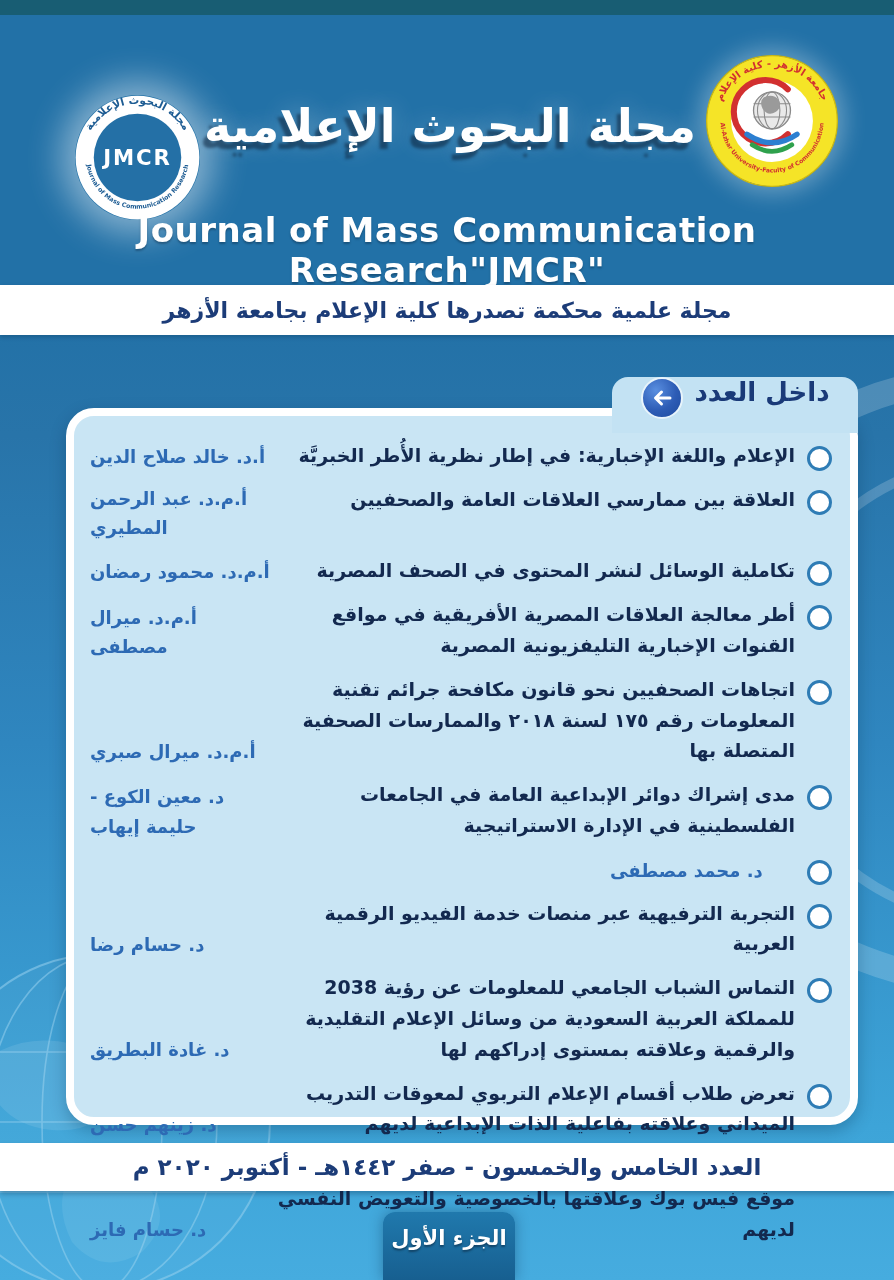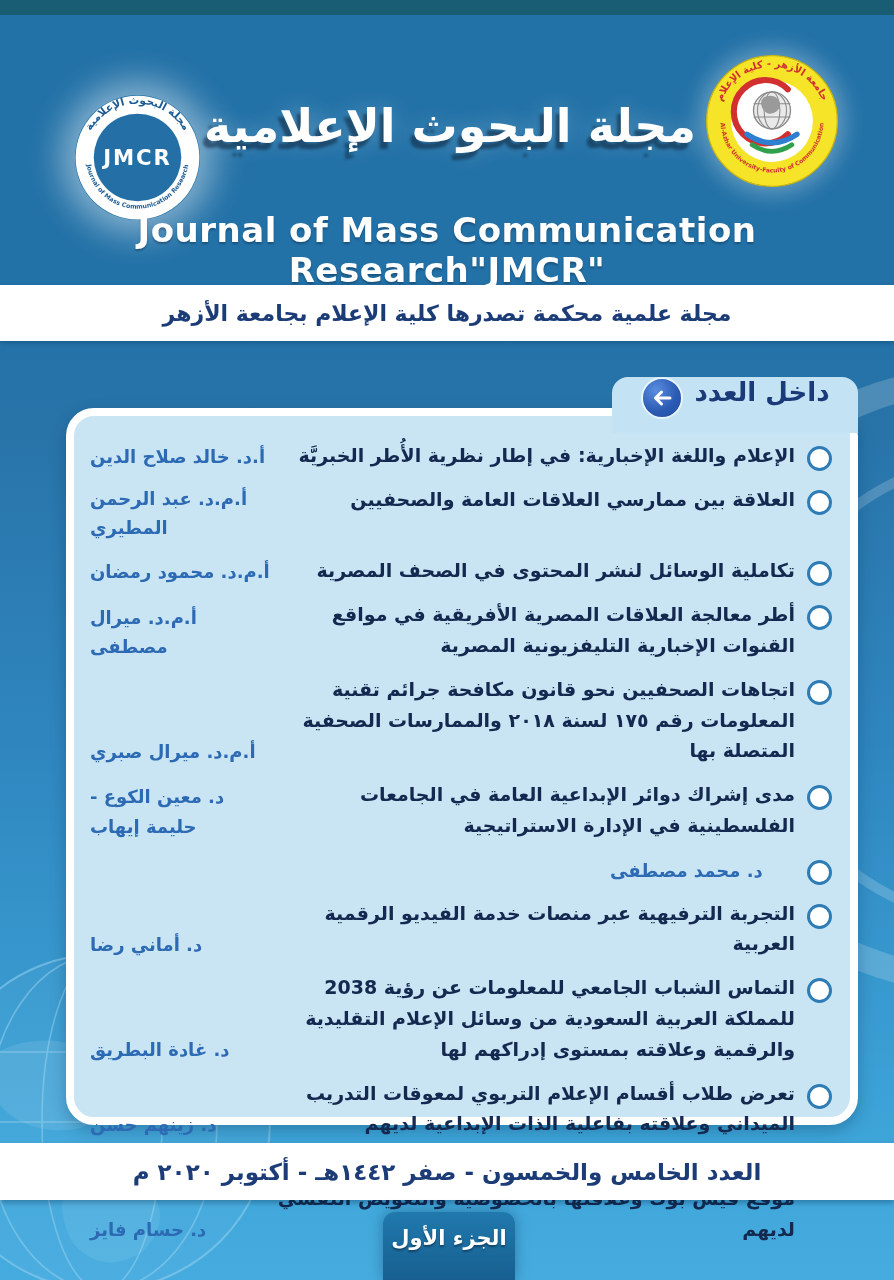--- a/index.html
+++ b/index.html
@@ -15,21 +15,21 @@
   .logo-jmcr{position:absolute;left:75px;top:95px;width:125px;height:125px;border-radius:50%;
     box-shadow:0 0 34px 14px rgba(255,255,255,.45);}
   .logo-azhar{position:absolute;left:706px;top:55px;width:132px;height:132px;border-radius:50%;
     box-shadow:0 0 22px 7px rgba(255,255,255,.30);}
   .title-ar{position:absolute;left:200px;top:98px;width:500px;text-align:center;
     color:#fff;font-size:46px;font-weight:bold;line-height:1.25;white-space:nowrap;
     text-shadow:-4px 7px 3px rgba(12,35,58,.55),0 0 24px rgba(255,255,255,.30);}
   .title-en{position:absolute;left:0;top:210px;width:894px;text-align:center;color:#fff;
     font-size:34px;font-weight:bold;letter-spacing:.5px;text-shadow:0 2px 2px rgba(10,30,50,.35);}
   
-  .banner{position:absolute;left:0;top:285px;width:894px;height:56px;background:#fff;
+  .banner{position:absolute;left:0;top:285px;width:894px;height:50px;background:#fff;
     display:flex;align-items:center;justify-content:center;box-shadow:0 2px 4px rgba(0,30,60,.25);}
   .banner span{color:#1c3c78;font-size:22px;font-weight:bold;direction:rtl;}
   
   .deco-globe{position:absolute;left:-78px;top:942px;width:360px;height:360px;opacity:.55;z-index:1;}
   .deco-swoosh{position:absolute;right:-180px;top:330px;width:620px;height:700px;opacity:.18;z-index:1;}
   
   .tab{position:absolute;left:612px;top:377px;width:246px;height:56px;background:#c3e2f3;
     border-radius:16px 16px 0 0;z-index:3;display:flex;justify-content:center;
     gap:12px;direction:ltr;padding-bottom:4px;box-sizing:border-box;}
   .arrow-circle{width:38px;height:38px;border-radius:50%;flex:none;
@@ -41,21 +41,21 @@
     border:8px solid #ffffff;border-radius:28px;box-sizing:border-box;z-index:2;
     box-shadow:0 6px 16px rgba(0,40,70,.28);}
   .articles{position:absolute;left:16px;right:18px;top:24px;}
   .article{display:flex;direction:rtl;align-items:flex-start;margin-bottom:13px;}
   .bullet{flex:none;width:19px;height:19px;border-radius:50%;background:#fff;
     border:3px solid #2e7cb5;margin-left:12px;margin-top:6px;}
   .a-title{flex:1;color:#13294f;font-weight:bold;font-size:19px;line-height:1.62;text-align:right;}
   .a-author{flex:none;width:185px;align-self:flex-end;color:#2d6ab4;font-weight:bold;
     font-size:18px;line-height:1.62;text-align:left;direction:rtl;}
   
-  .issue-strip{position:absolute;left:0;top:1143px;width:894px;height:57px;background:#fff;
+  .issue-strip{position:absolute;left:0;top:1143px;width:894px;height:48px;background:#fff;
     display:flex;align-items:center;justify-content:center;z-index:4;
     box-shadow:0 3px 5px rgba(0,30,60,.3);}
   .issue-strip span{color:#1c3c78;font-size:23px;font-weight:bold;direction:rtl;}
   
   .part-box{position:absolute;left:383px;top:1212px;width:132px;height:68px;
     background:linear-gradient(180deg,#2079ad,#175f90);border-radius:12px 12px 0 0;
     box-shadow:0 0 14px rgba(0,30,60,.35);display:flex;justify-content:center;z-index:4;}
   .part-box span{color:#fff;font-size:21px;font-weight:bold;margin-top:14px;direction:rtl;
     text-shadow:0 2px 2px rgba(10,30,50,.5);}
   
@@ -191,21 +191,21 @@
           <div class="a-title">مدى إشراك دوائر الإبداعية العامة في الجامعات الفلسطينية في الإدارة الاستراتيجية</div>
           <div class="a-author">د. معين الكوع - حليمة إيهاب</div>
         </div>
         <div class="article">
           <span class="bullet"></span>
           <div class="a-author">د. محمد مصطفى</div>
         </div>
         <div class="article">
           <span class="bullet"></span>
           <div class="a-title">التجربة الترفيهية عبر منصات خدمة الفيديو الرقمية العربية</div>
-          <div class="a-author">د. أماني رضا</div>
+          <div class="a-author">د. حسام رضا</div>
         </div>
         <div class="article">
           <span class="bullet"></span>
           <div class="a-title">التماس الشباب الجامعي للمعلومات عن رؤية 2038 للمملكة العربية السعودية من وسائل الإعلام التقليدية والرقمية وعلاقته بمستوى إدراكهم لها</div>
           <div class="a-author">د. غادة البطريق</div>
         </div>
         <div class="article">
           <span class="bullet"></span>
           <div class="a-title">تعرض طلاب أقسام الإعلام التربوي لمعوقات التدريب الميداني وعلاقته بفاعلية الذات الإبداعية لديهم</div>
           <div class="a-author">د. زينهم حسن</div>

